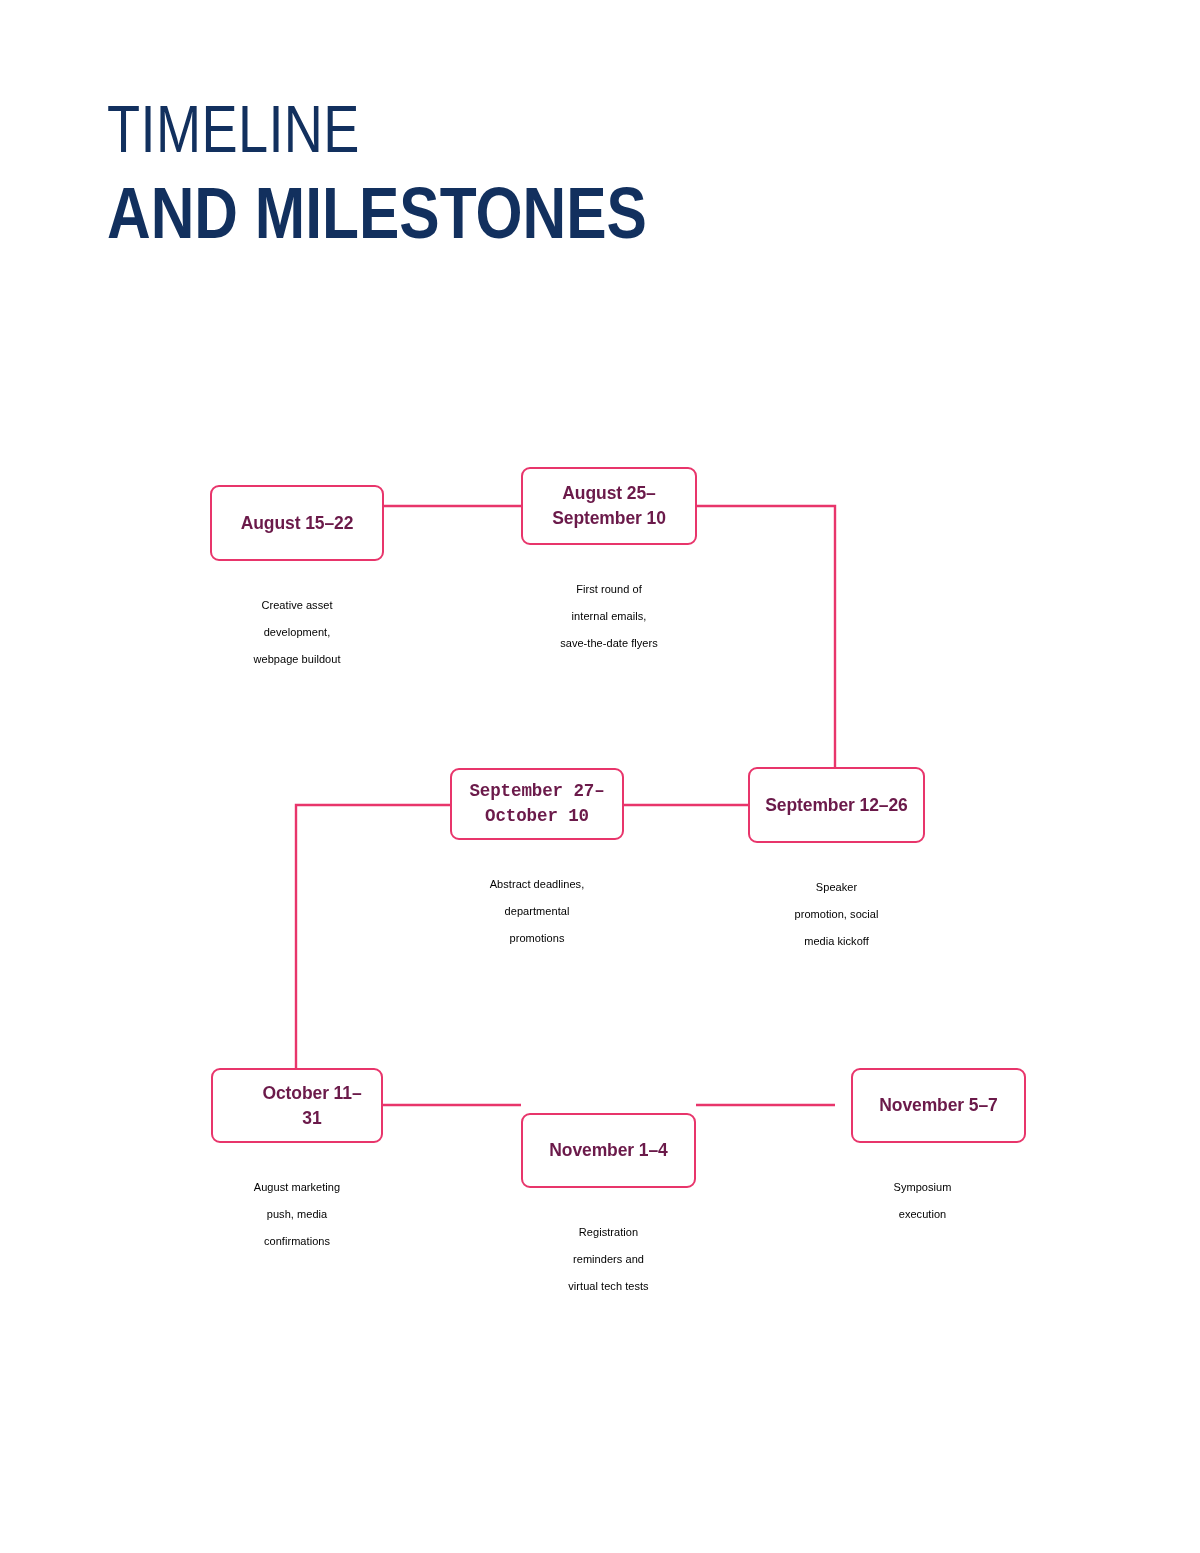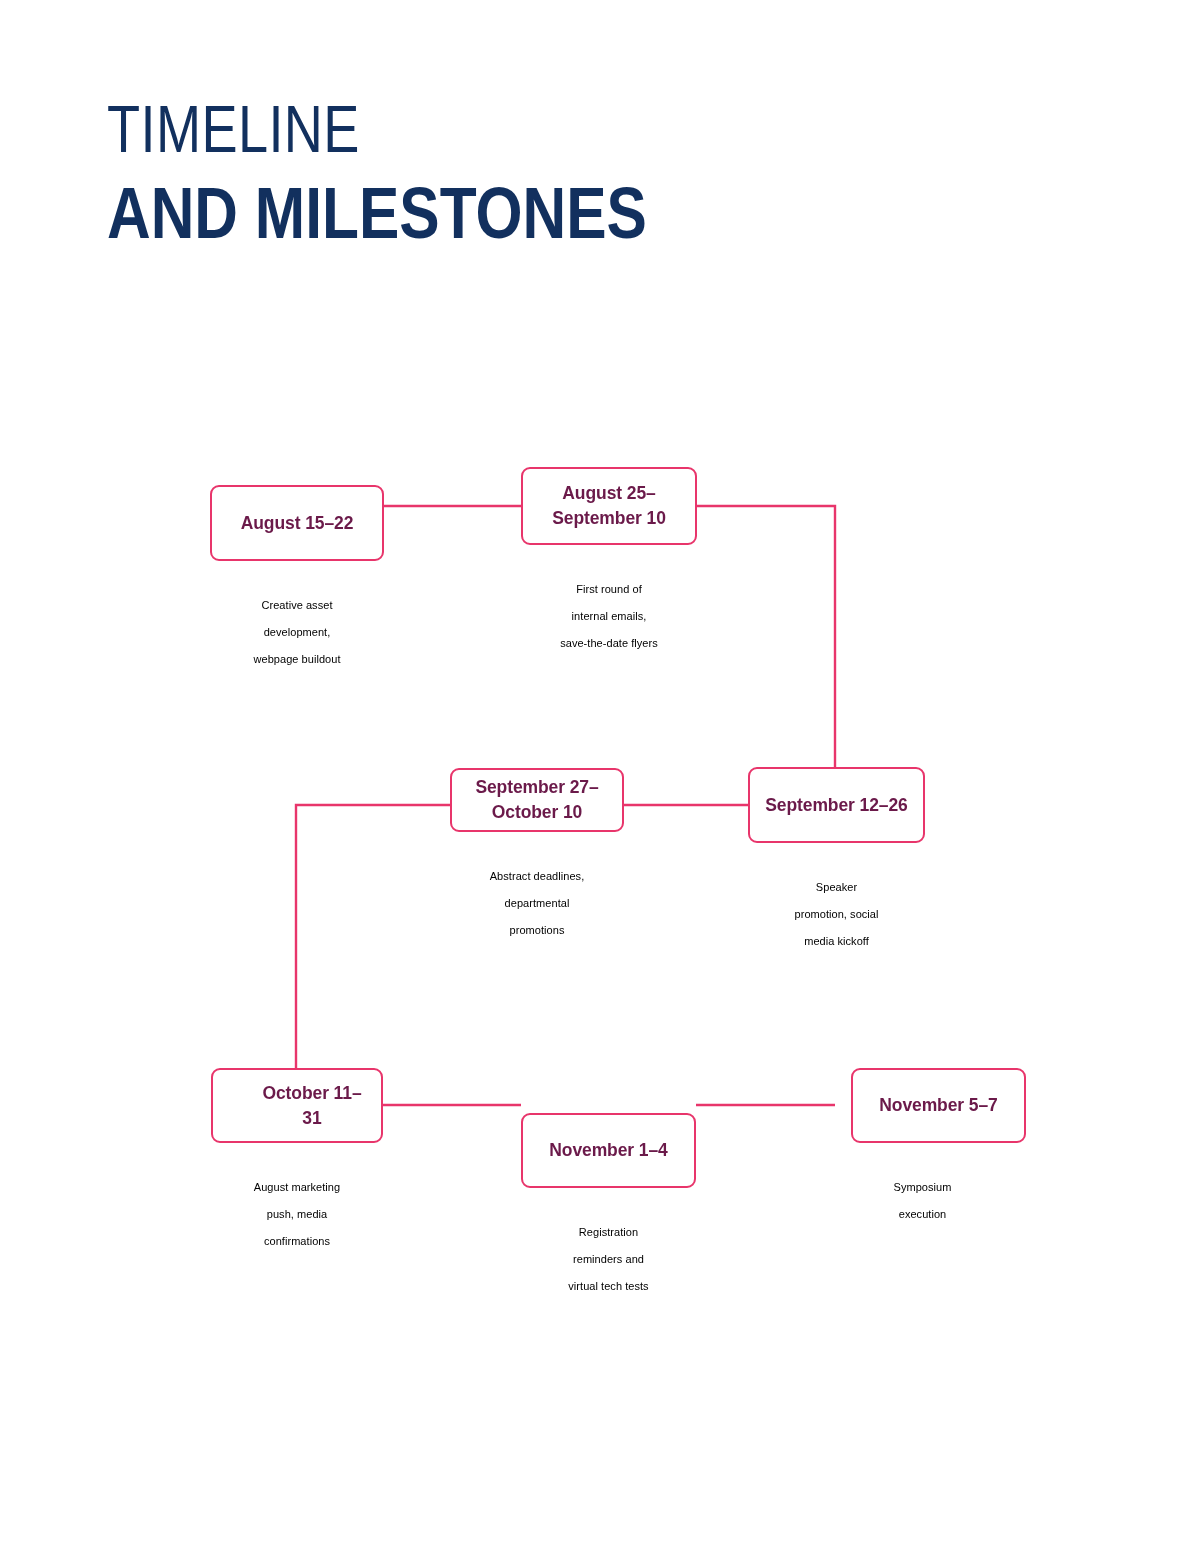--- a/index.html
+++ b/index.html
@@ -144,21 +144,21 @@
 
     <div class="node" style="left:521px; top:467px; width:176px;">
       <div class="node-box" style="height:78px;">August 25–
 September 10</div>
       <div class="node-caption">First round of
 internal emails,
 save-the-date flyers</div>
     </div>
 
     <div class="node" style="left:450px; top:768px; width:174px;">
-      <div class="node-box" style="height:64px;">September 27–
+      <div class="node-box" style="height:72px;font-family:Liberation Mono, monospace;">September 27–
 October 10</div>
       <div class="node-caption">Abstract deadlines,
 departmental
 promotions</div>
     </div>
 
     <div class="node" style="left:748px; top:767px; width:177px;">
       <div class="node-box" style="height:76px;">September
 12–26</div>
       <div class="node-caption">Speaker

